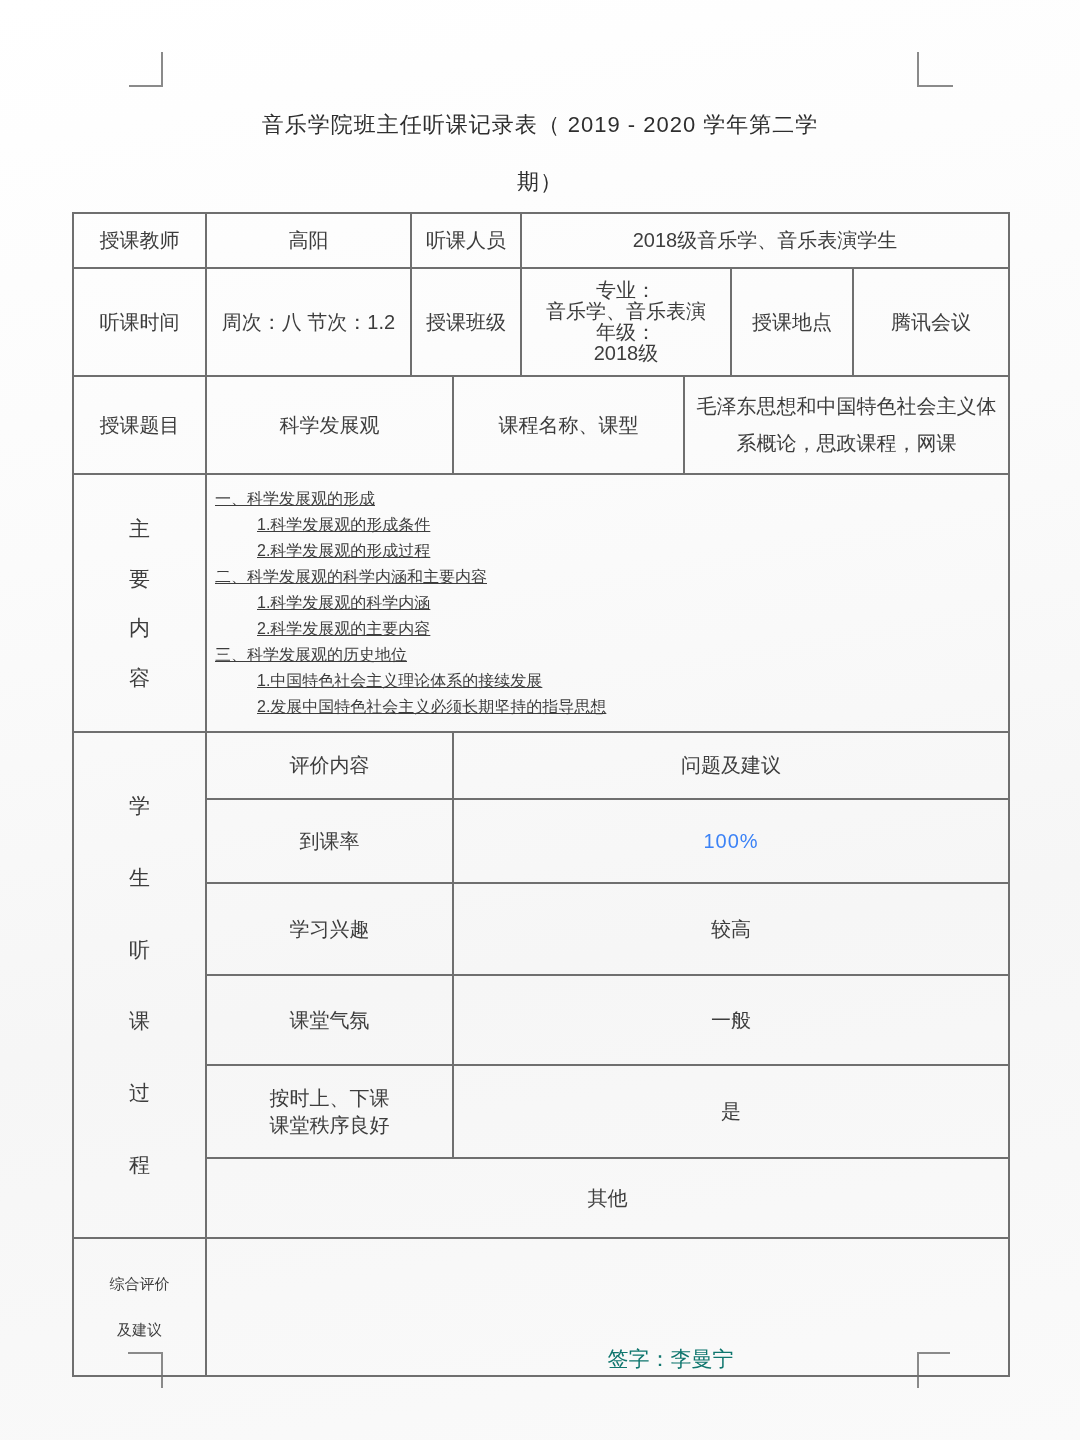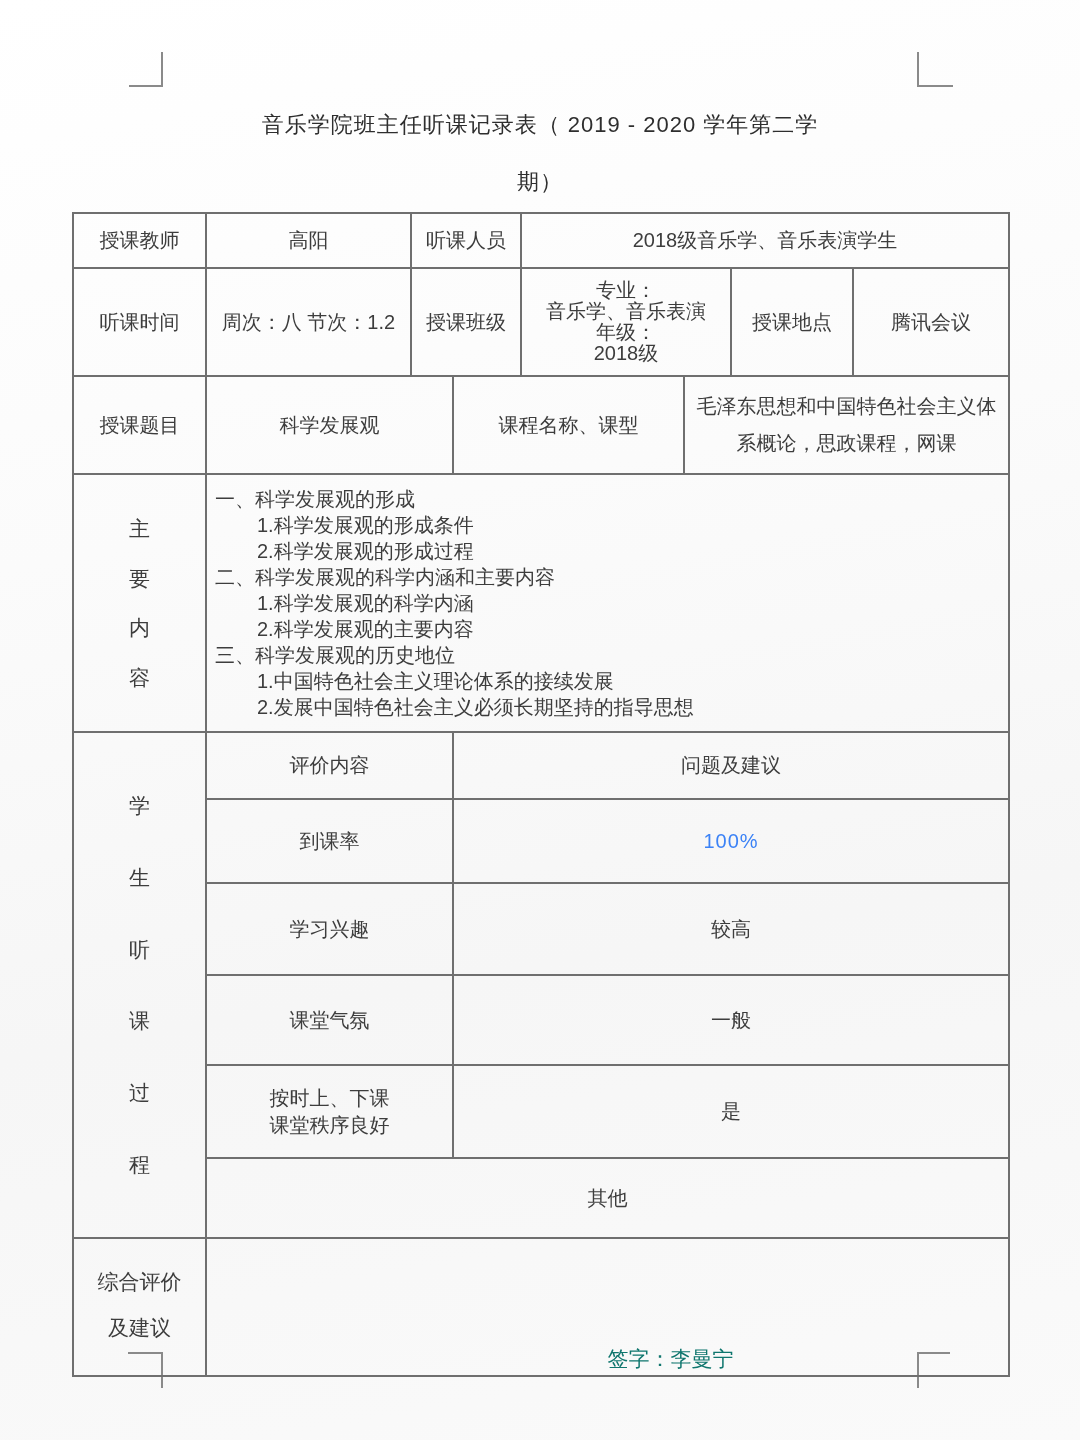--- a/index.html
+++ b/index.html
@@ -38,29 +38,29 @@
 
   
   .vwrap { display:flex; flex-direction:column; justify-content:space-evenly;
            align-items:center; width:100%; }
   .vwrap-main { height:228px; }
   .vwrap-eval { height:482px; }
   .vwrap span { display:block; line-height:1; font-size:21px; }
 
   
   td.mc { padding:6px 10px 4px 10px; }
-  .mc-line { text-align:left; line-height:26px; font-size:20px; white-space:nowrap; }
+  .mc-line { text-align:left; line-height:26px; font-size:16px; white-space:nowrap;text-decoration:underline; }
   .mc-line.sub { padding-left:42px; }
 
   
   .crit-line { line-height:27px; }
 
   
   td.summary-label { text-align:left; padding:0 8px; }
-  .sum-line { line-height:30px; margin:16px 0; font-size:21px;font-family:Liberation Mono, monospace; }
+  .sum-line { line-height:30px; margin:16px 0; font-size:15px; }
   td.sign-cell { position:relative; }
   .signature { position:absolute; left:50%; bottom:2px; white-space:nowrap;
                font-size:21px; color:#0f766e; }
 </style>
 </head>
 <body>
 
 <div class="page">
 
   <div class="mark mark-tl"></div>

